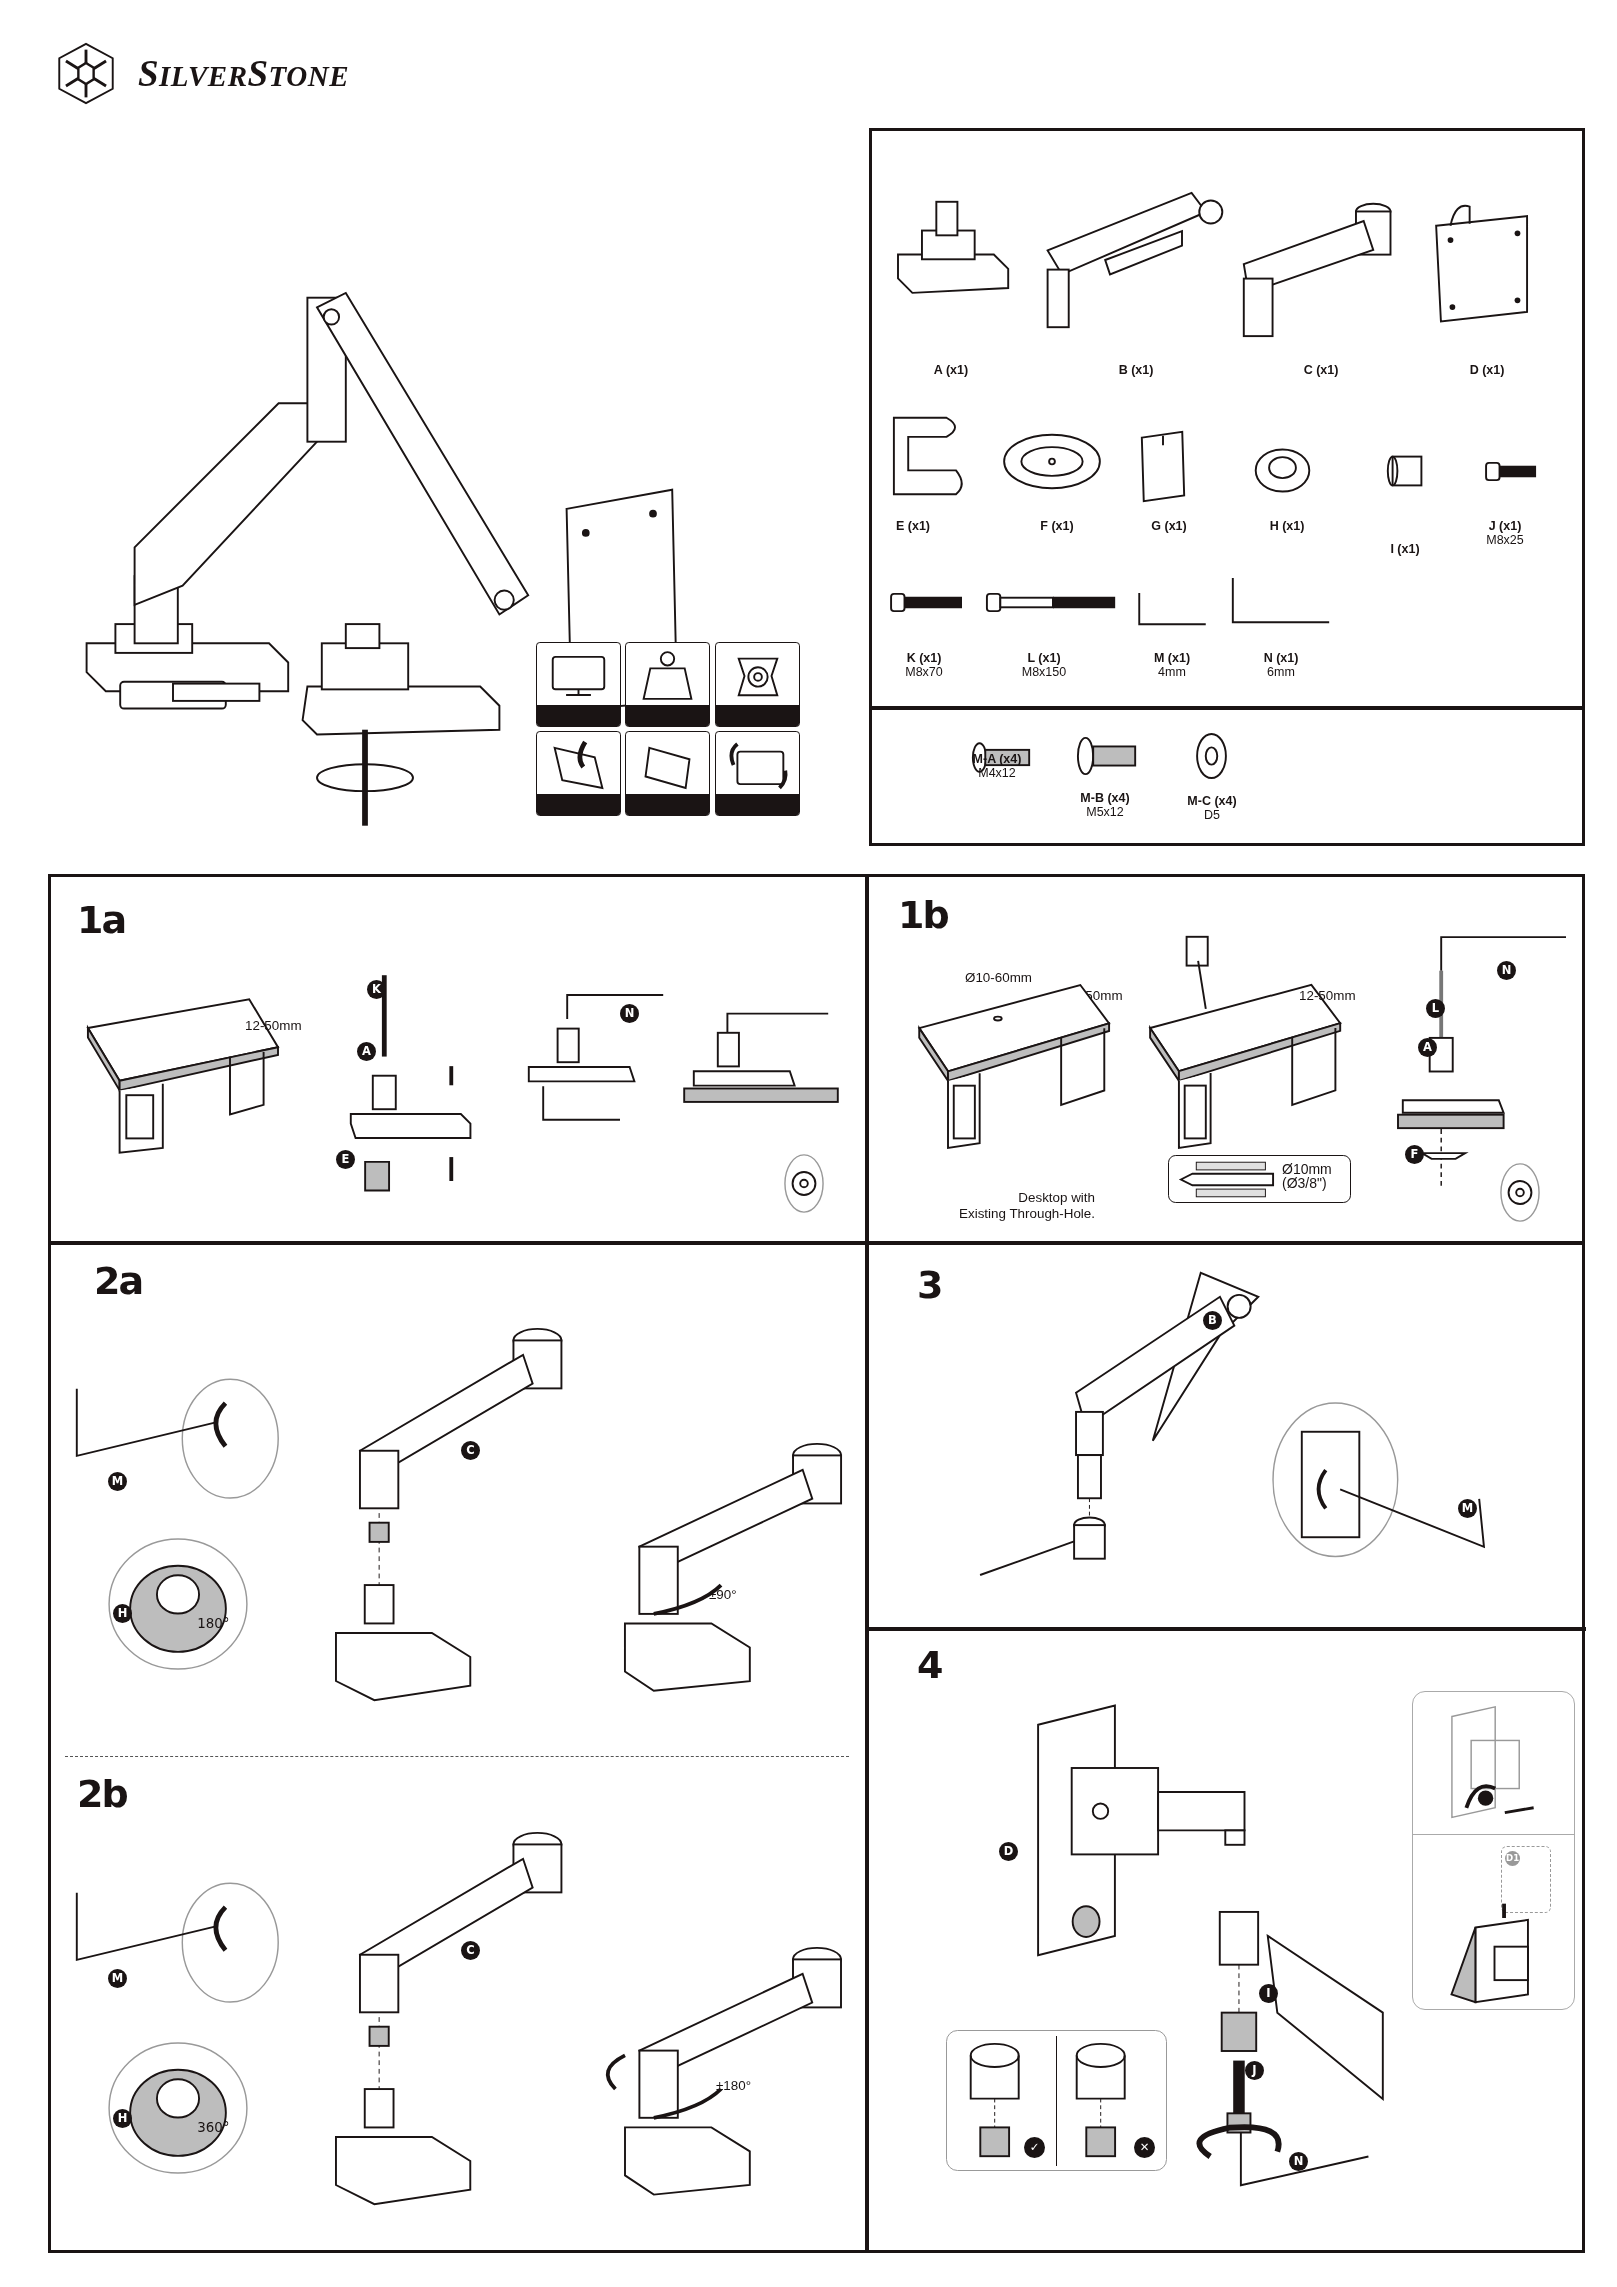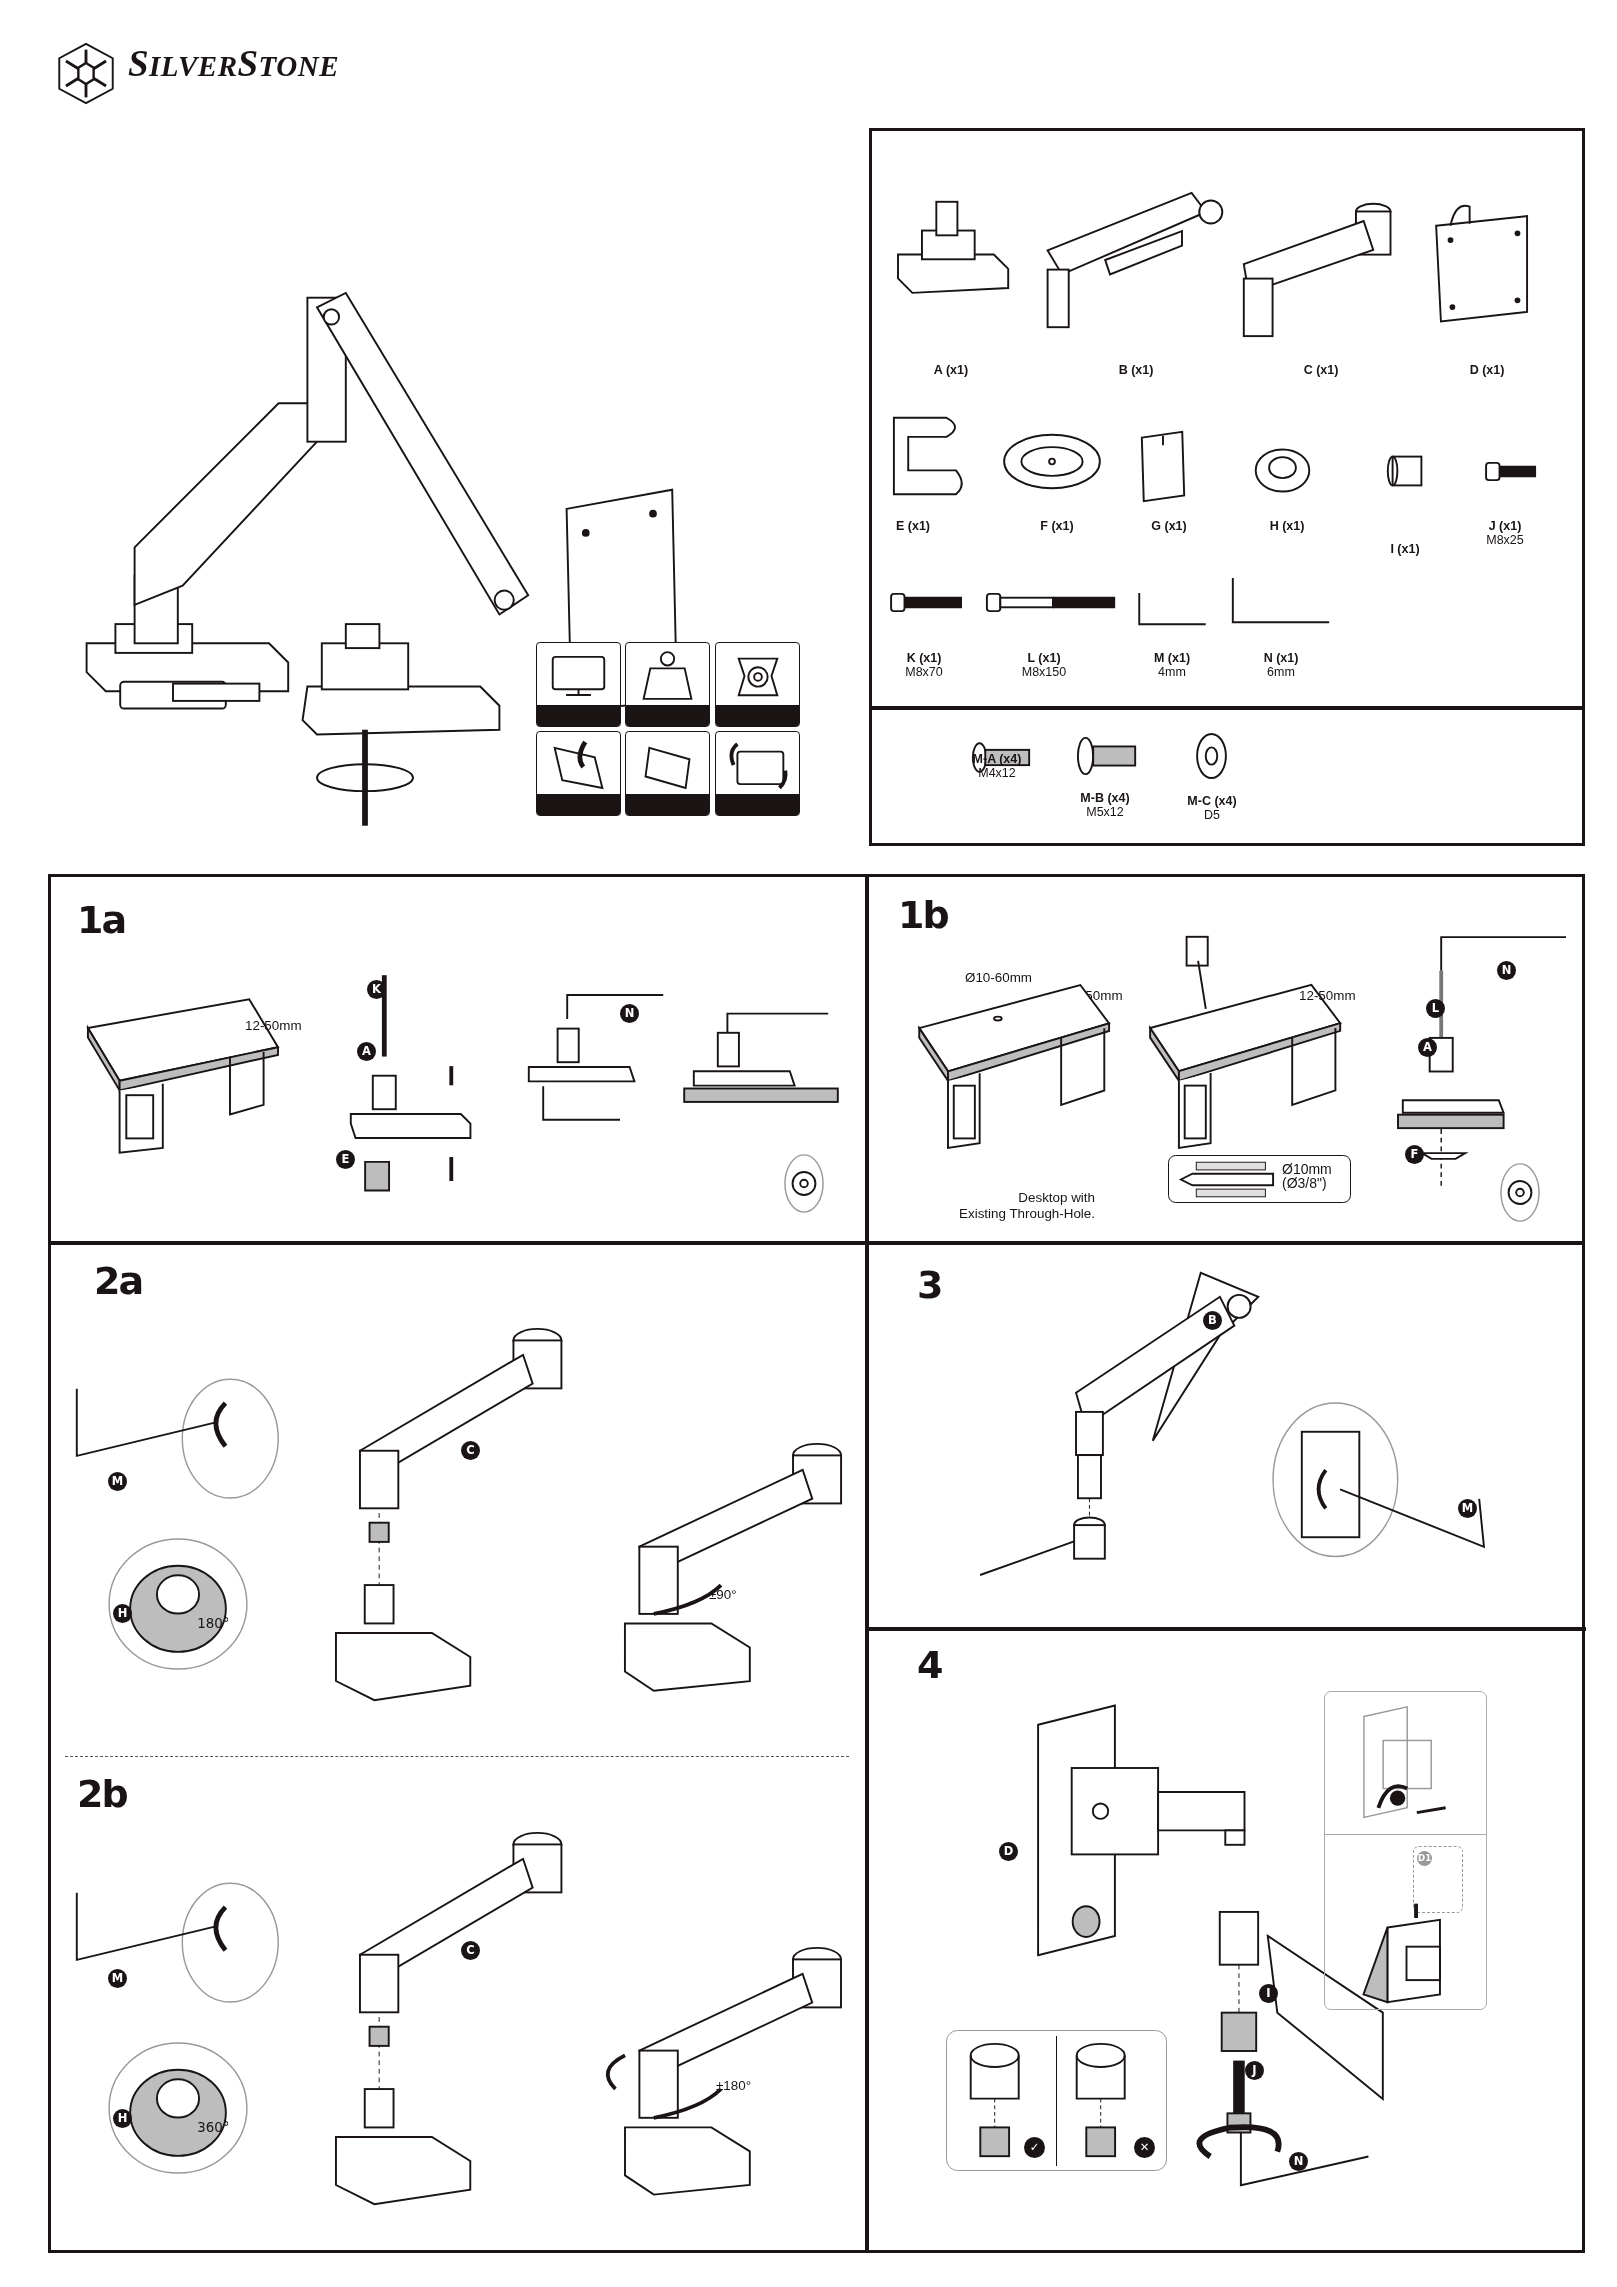--- a/index.html
+++ b/index.html
@@ -1,18 +1,18 @@
 <!DOCTYPE html>
 <html><head>
 <meta charset="utf-8">
 <style>
   html,body{margin:0;padding:0;background:#fff;}
   body{width:1618px;height:2287px;position:relative;overflow:hidden;font-family:"Liberation Sans",sans-serif;color:#1a1414;}
   .abs{position:absolute;}
-  .brand{left:56px;top:42px;display:flex;align-items:flex-start;gap:12px;}
+  .brand{left:56px;top:42px;display:flex;align-items:center;gap:22px;}
   .brand-text{font-family:"Liberation Serif",serif;font-style:italic;font-weight:bold;font-size:29px;letter-spacing:0.5px;color:#1a1414;}
   .brand-text .cap{font-size:37px;}
   .frame{border:3.8px solid #1a1414;box-sizing:border-box;}
   .part-label{font-weight:bold;font-size:12.5px;text-align:center;position:absolute;transform:translateX(-50%);white-space:nowrap;line-height:14.4px;}
   .part-sub{font-weight:normal;display:block;font-size:12.5px;}
   .step-num{position:absolute;font-family:"DejaVu Sans",sans-serif;font-weight:bold;font-size:38px;letter-spacing:-1.9px;color:#1a1414;}
   .callout{position:absolute;width:19px;height:19px;border-radius:50%;background:#1a1414;color:#fff;font-size:11.5px;font-weight:bold;text-align:center;line-height:19px;font-family:"DejaVu Sans",sans-serif;}
   .dim{position:absolute;font-weight:normal;font-size:13.4px;white-space:nowrap;}
   .note{position:absolute;font-size:13.4px;text-align:right;line-height:16.3px;margin-top:28px;}
   svg{position:absolute;overflow:visible;}
@@ -464,21 +464,21 @@
     <div class="callout" style="left:77px;top:106px;width:21px;height:21px;line-height:21px">✓</div>
     <svg style="left:120px;top:9.6px;width:77px;height:120px" viewBox="0 0 80 125">
       <ellipse class="lnf" cx="35" cy="15" rx="25" ry="12"></ellipse>
         <path class="ln" d="M10 15 L10 60 L60 60 L60 15"></path>
         <line x1="35" y1="60" x2="35" y2="90" stroke="#1a1414" stroke-dasharray="4,3"></line>
         <rect class="gry" x="20" y="90" width="30" height="30"></rect>
     </svg>
     <div class="callout" style="left:187px;top:106px;width:21px;height:21px;line-height:21px">✕</div>
   </div>
 
-  <div class="abs" style="left:1324px;top:1691px;width:161px;height:317px;border:1.4px solid #aaa;border-radius:7px">
+  <div class="abs" style="left:1412px;top:1691px;width:161px;height:317px;border:1.4px solid #aaa;border-radius:13px">
     <div class="abs" style="left:0;top:142px;width:161px;border-top:1.4px solid #aaa"></div>
     <svg style="left:34px;top:9.6px;width:106px;height:125px" viewBox="0 0 110 130">
       <path class="thin" d="M5 15 L50 5 L50 110 L5 120 Z"></path>
         <rect class="thin" x="25" y="40" width="50" height="50"></rect>
         <path d="M20 110 Q30 80 50 90" stroke="#1a1414" stroke-width="4" fill="none"></path>
         <circle cx="40" cy="100" r="8" fill="#1a1414"></circle>
         <path d="M60 115 L90 110" stroke="#1a1414" stroke-width="3"></path>
     </svg>
     <div class="abs" style="left:88px;top:154px;width:48px;height:65px;border:1.4px dashed #999;border-radius:5.8px">
       <div class="callout" style="left:2.9px;top:3.8px;width:15.4px;height:15.4px;line-height:15.4px;font-size:8.6px;background:#999">D1</div>

